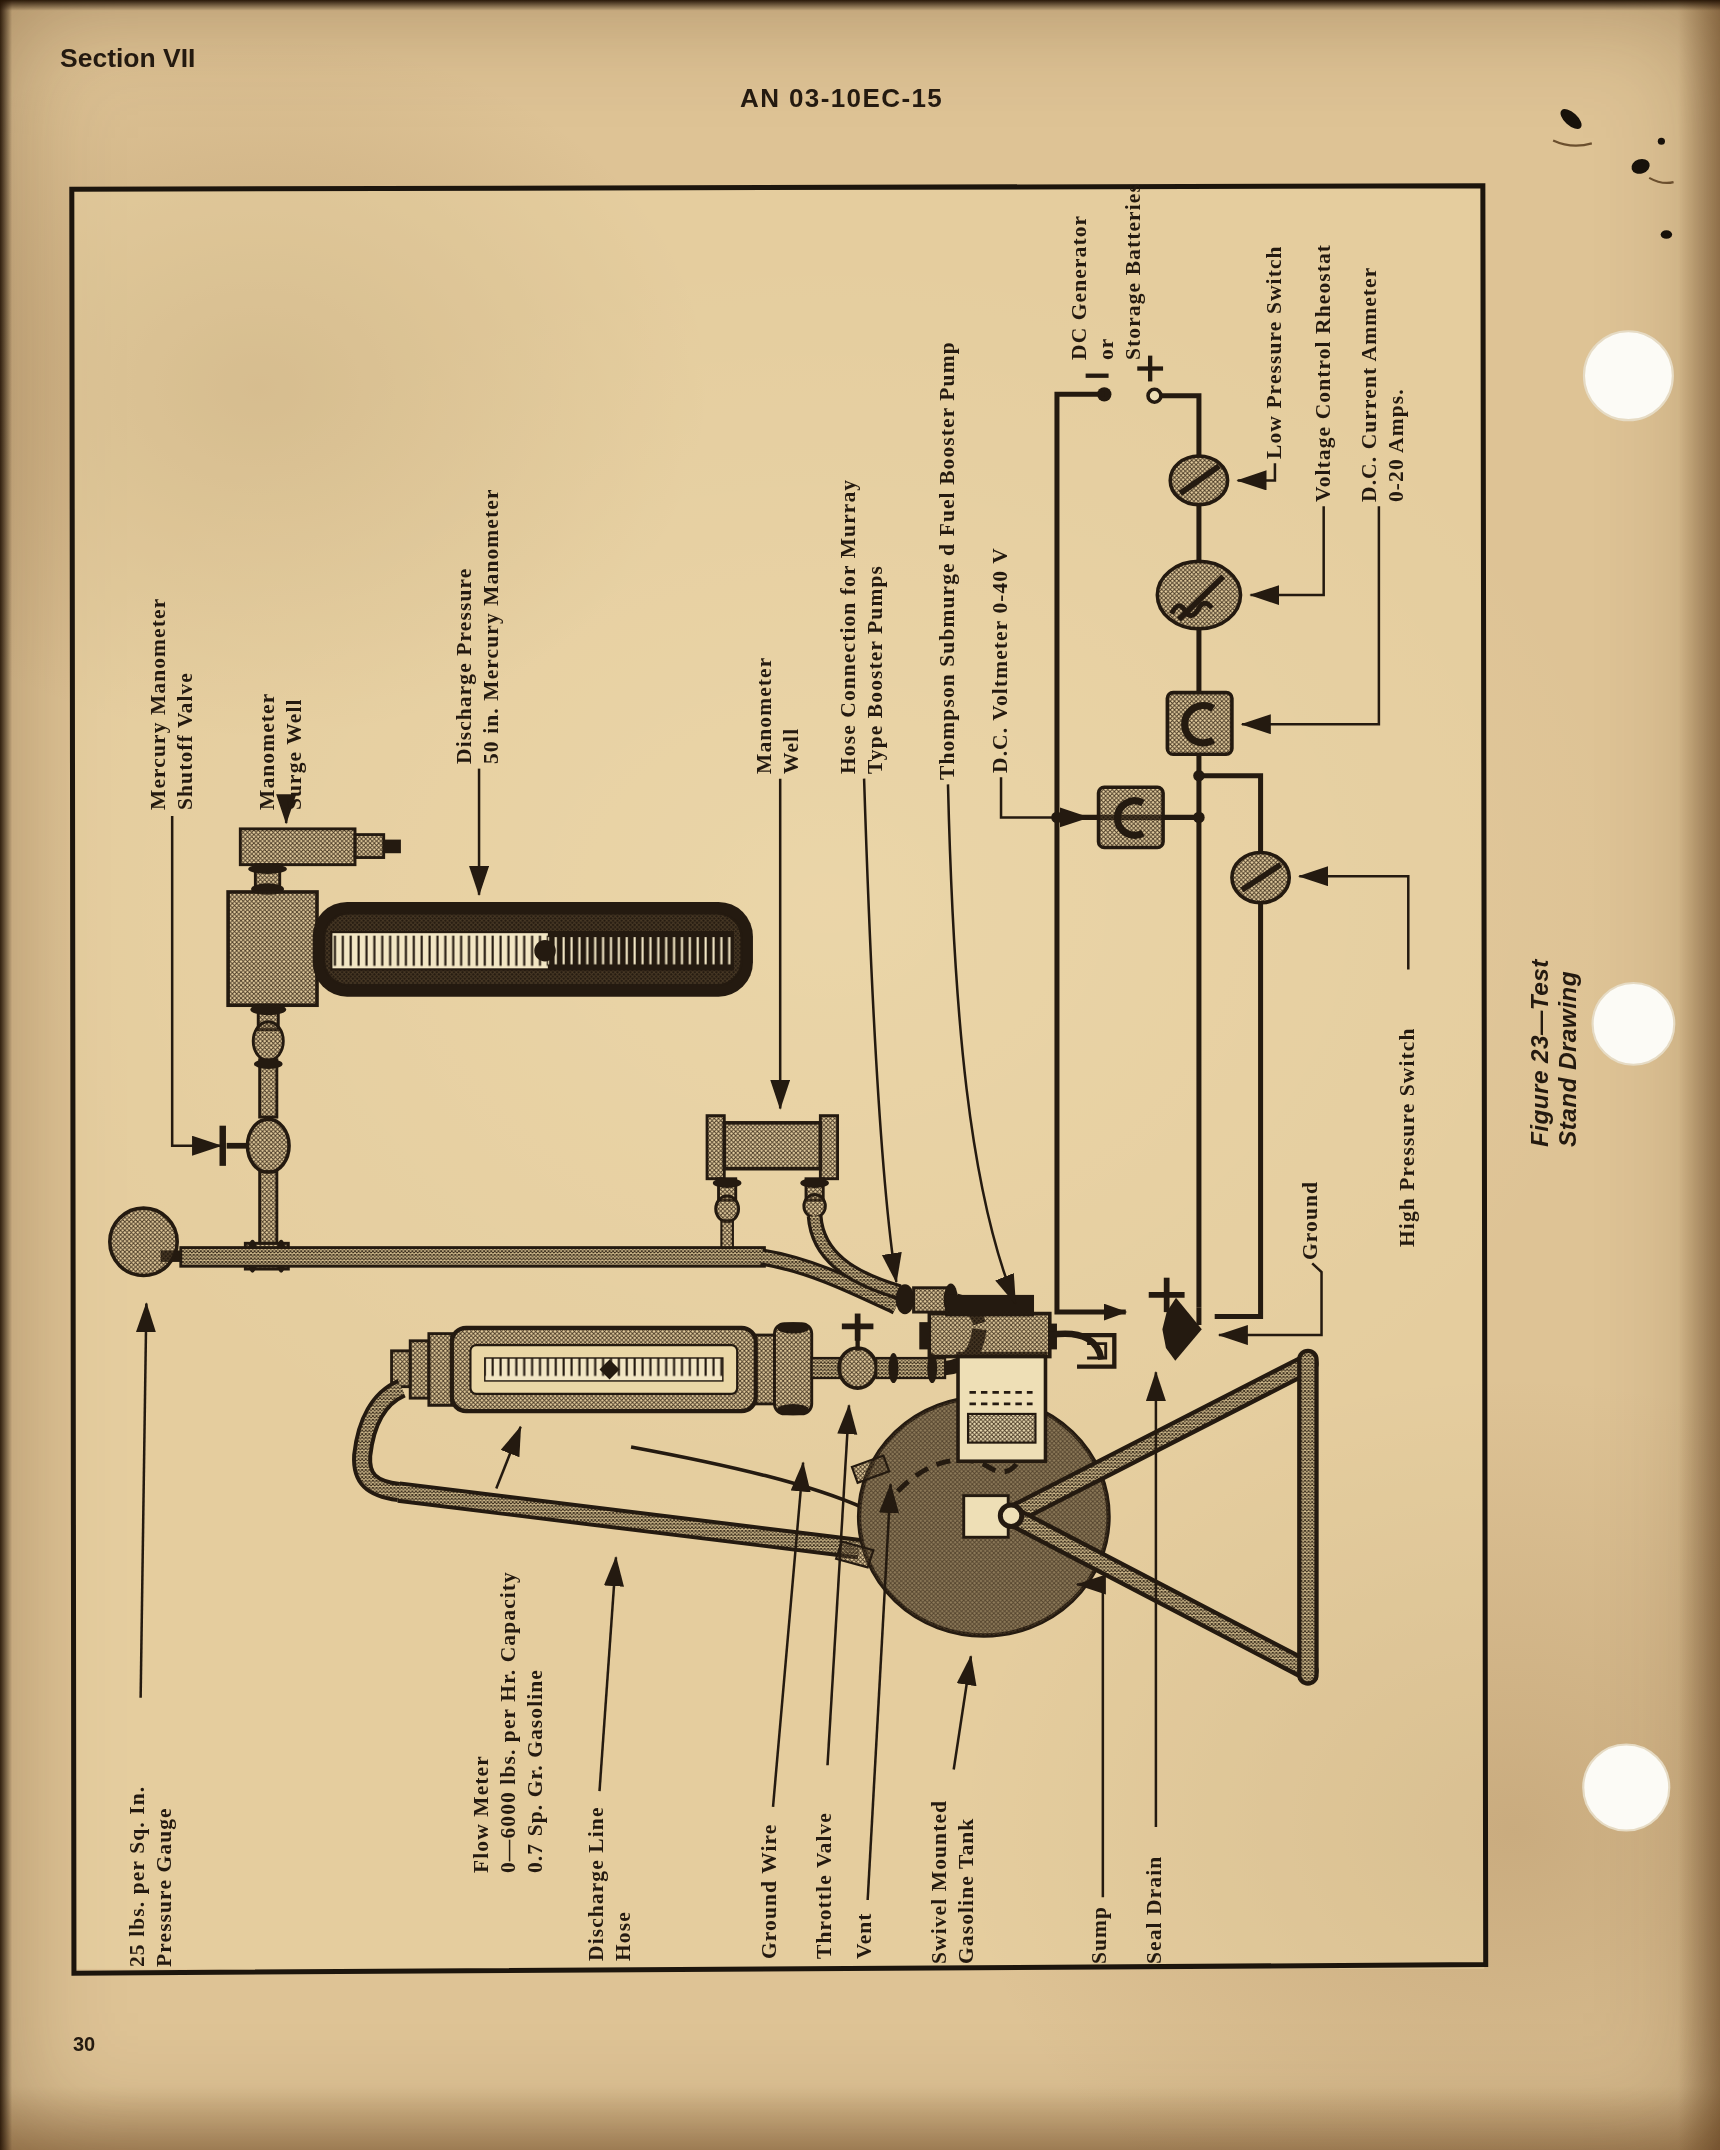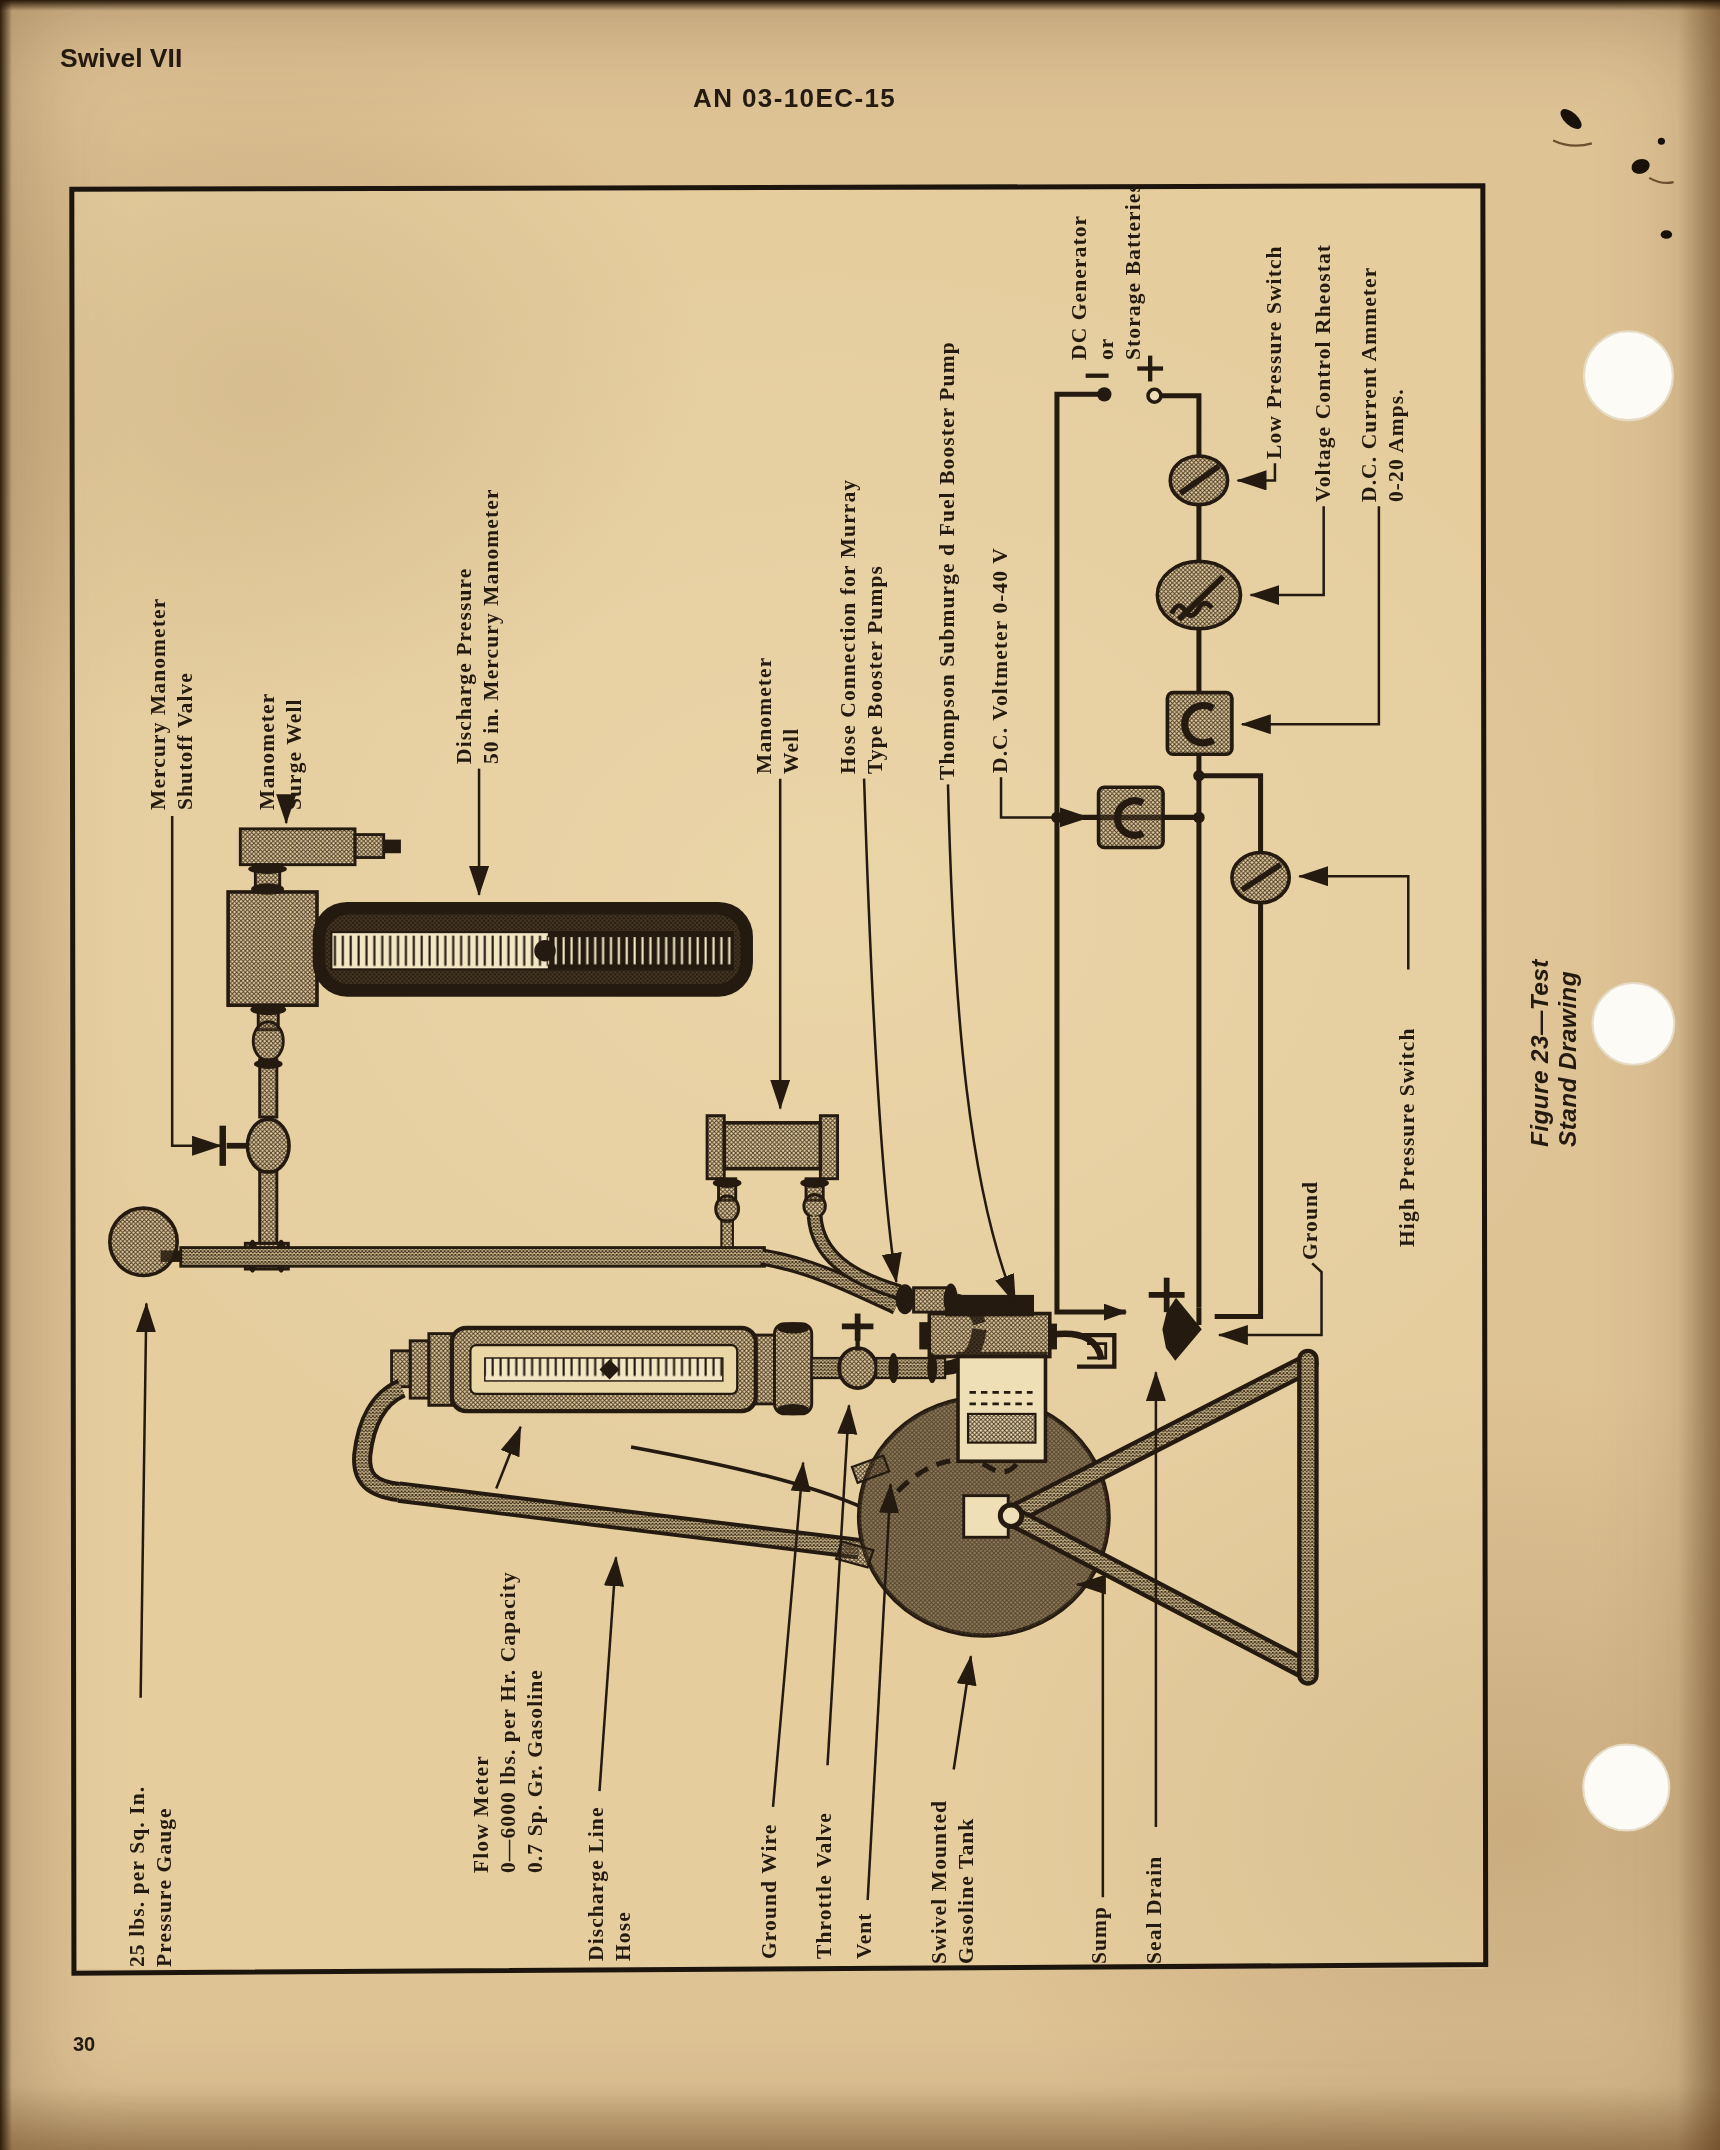--- a/index.html
+++ b/index.html
@@ -21,22 +21,22 @@
     font:bold 21.5px "Liberation Serif",serif;letter-spacing:1.1px;line-height:27px;
     white-space:pre-line;color:#241a10;}
   .cap{font:italic bold 24.4px "Liberation Sans",sans-serif;letter-spacing:0.4px;}
   svg{position:absolute;left:0;top:0;}
 </style>
 </head>
 <body>
 
 <div class="page">
 
-  <div class="hdr" style="left:60px;top:43px;font-size:26.5px;">Swivel VII</div>
-  <div class="hdr" style="left:693px;top:83px;font-size:26px;letter-spacing:1.4px;">AN 03-10EC-15</div>
+  <div class="hdr" style="left:60px;top:43px;font-size:26.5px;">Section VII</div>
+  <div class="hdr" style="left:740px;top:83px;font-size:26px;letter-spacing:1.4px;">AN 03-10EC-15</div>
   <div class="hdr" style="left:73px;top:2033px;font-size:20px;">30</div>
 
   <svg width="1721" height="2151" viewBox="0 0 2400 3000">
     <defs>
       <pattern id="ht" width="6" height="6" patternUnits="userSpaceOnUse">
         <path d="M0 0L6 6M6 0L0 6" stroke="#4a3a26" stroke-width="1.3"></path>
       </pattern>
       <pattern id="pht" width="5" height="5" patternUnits="userSpaceOnUse">
         <rect width="5" height="5" fill="#d8c293"></rect>
         <path d="M0 0L5 5M5 0L0 5" stroke="#382b1a" stroke-width="1.3"></path>

